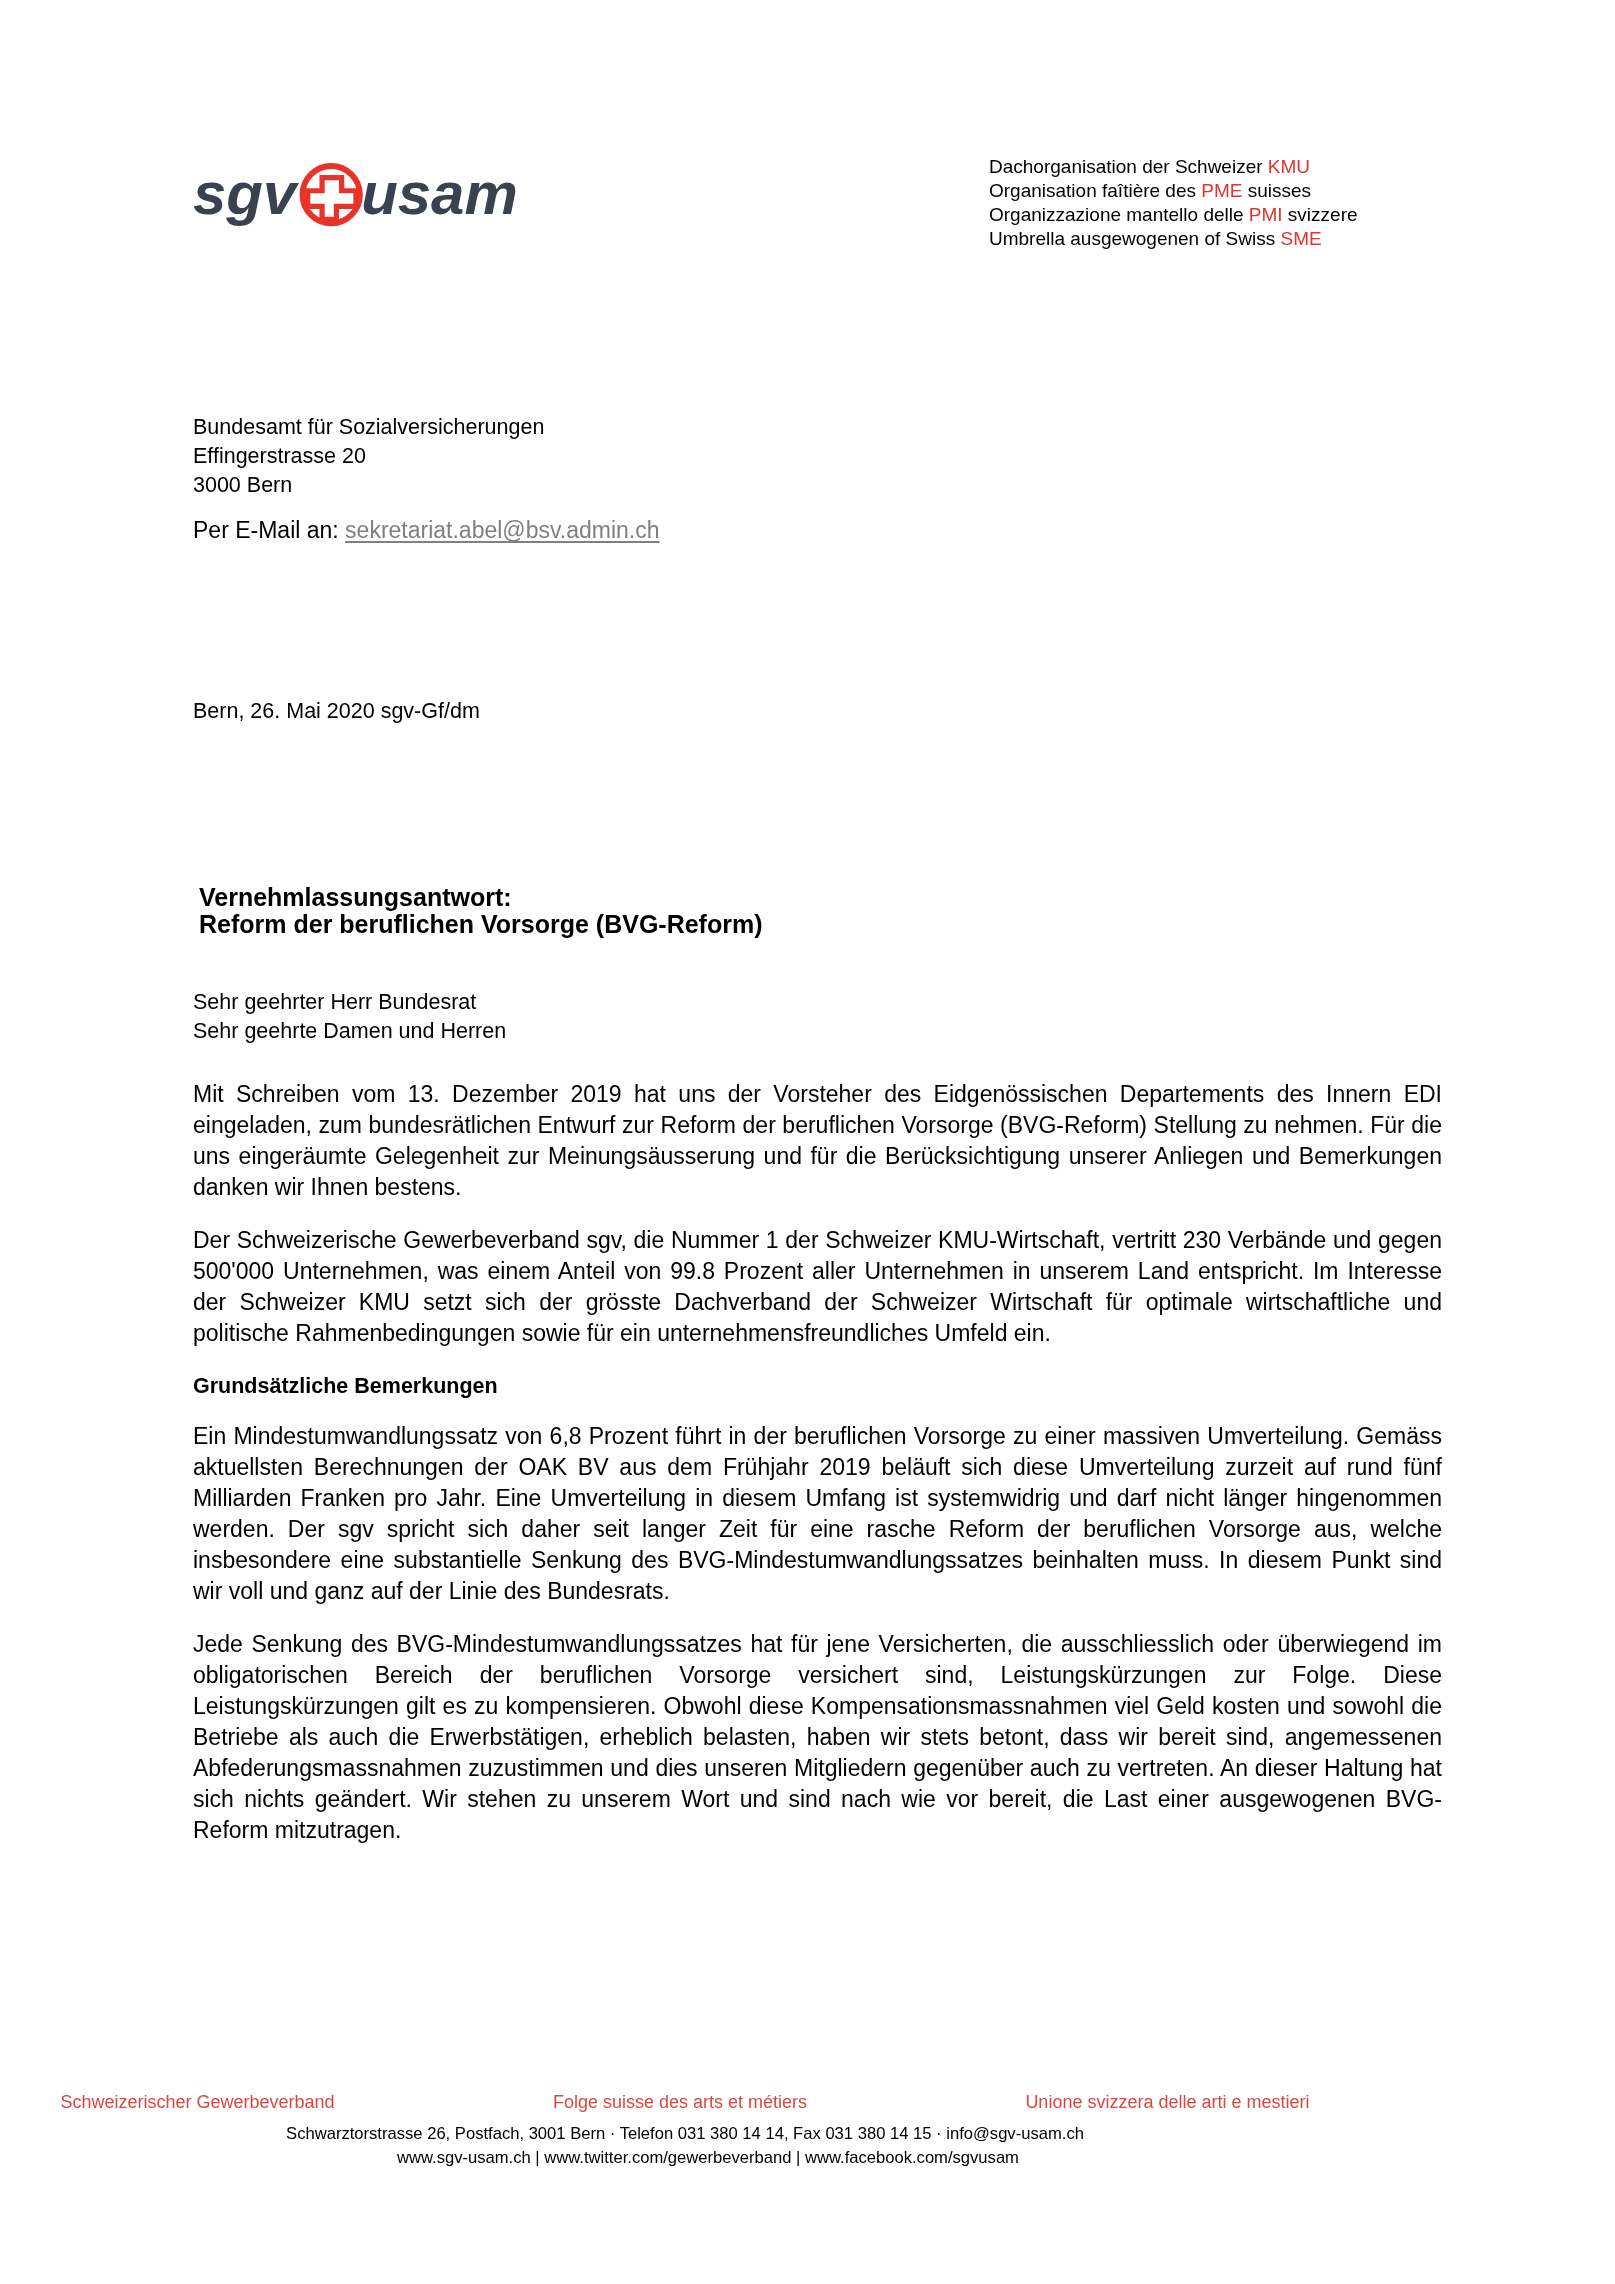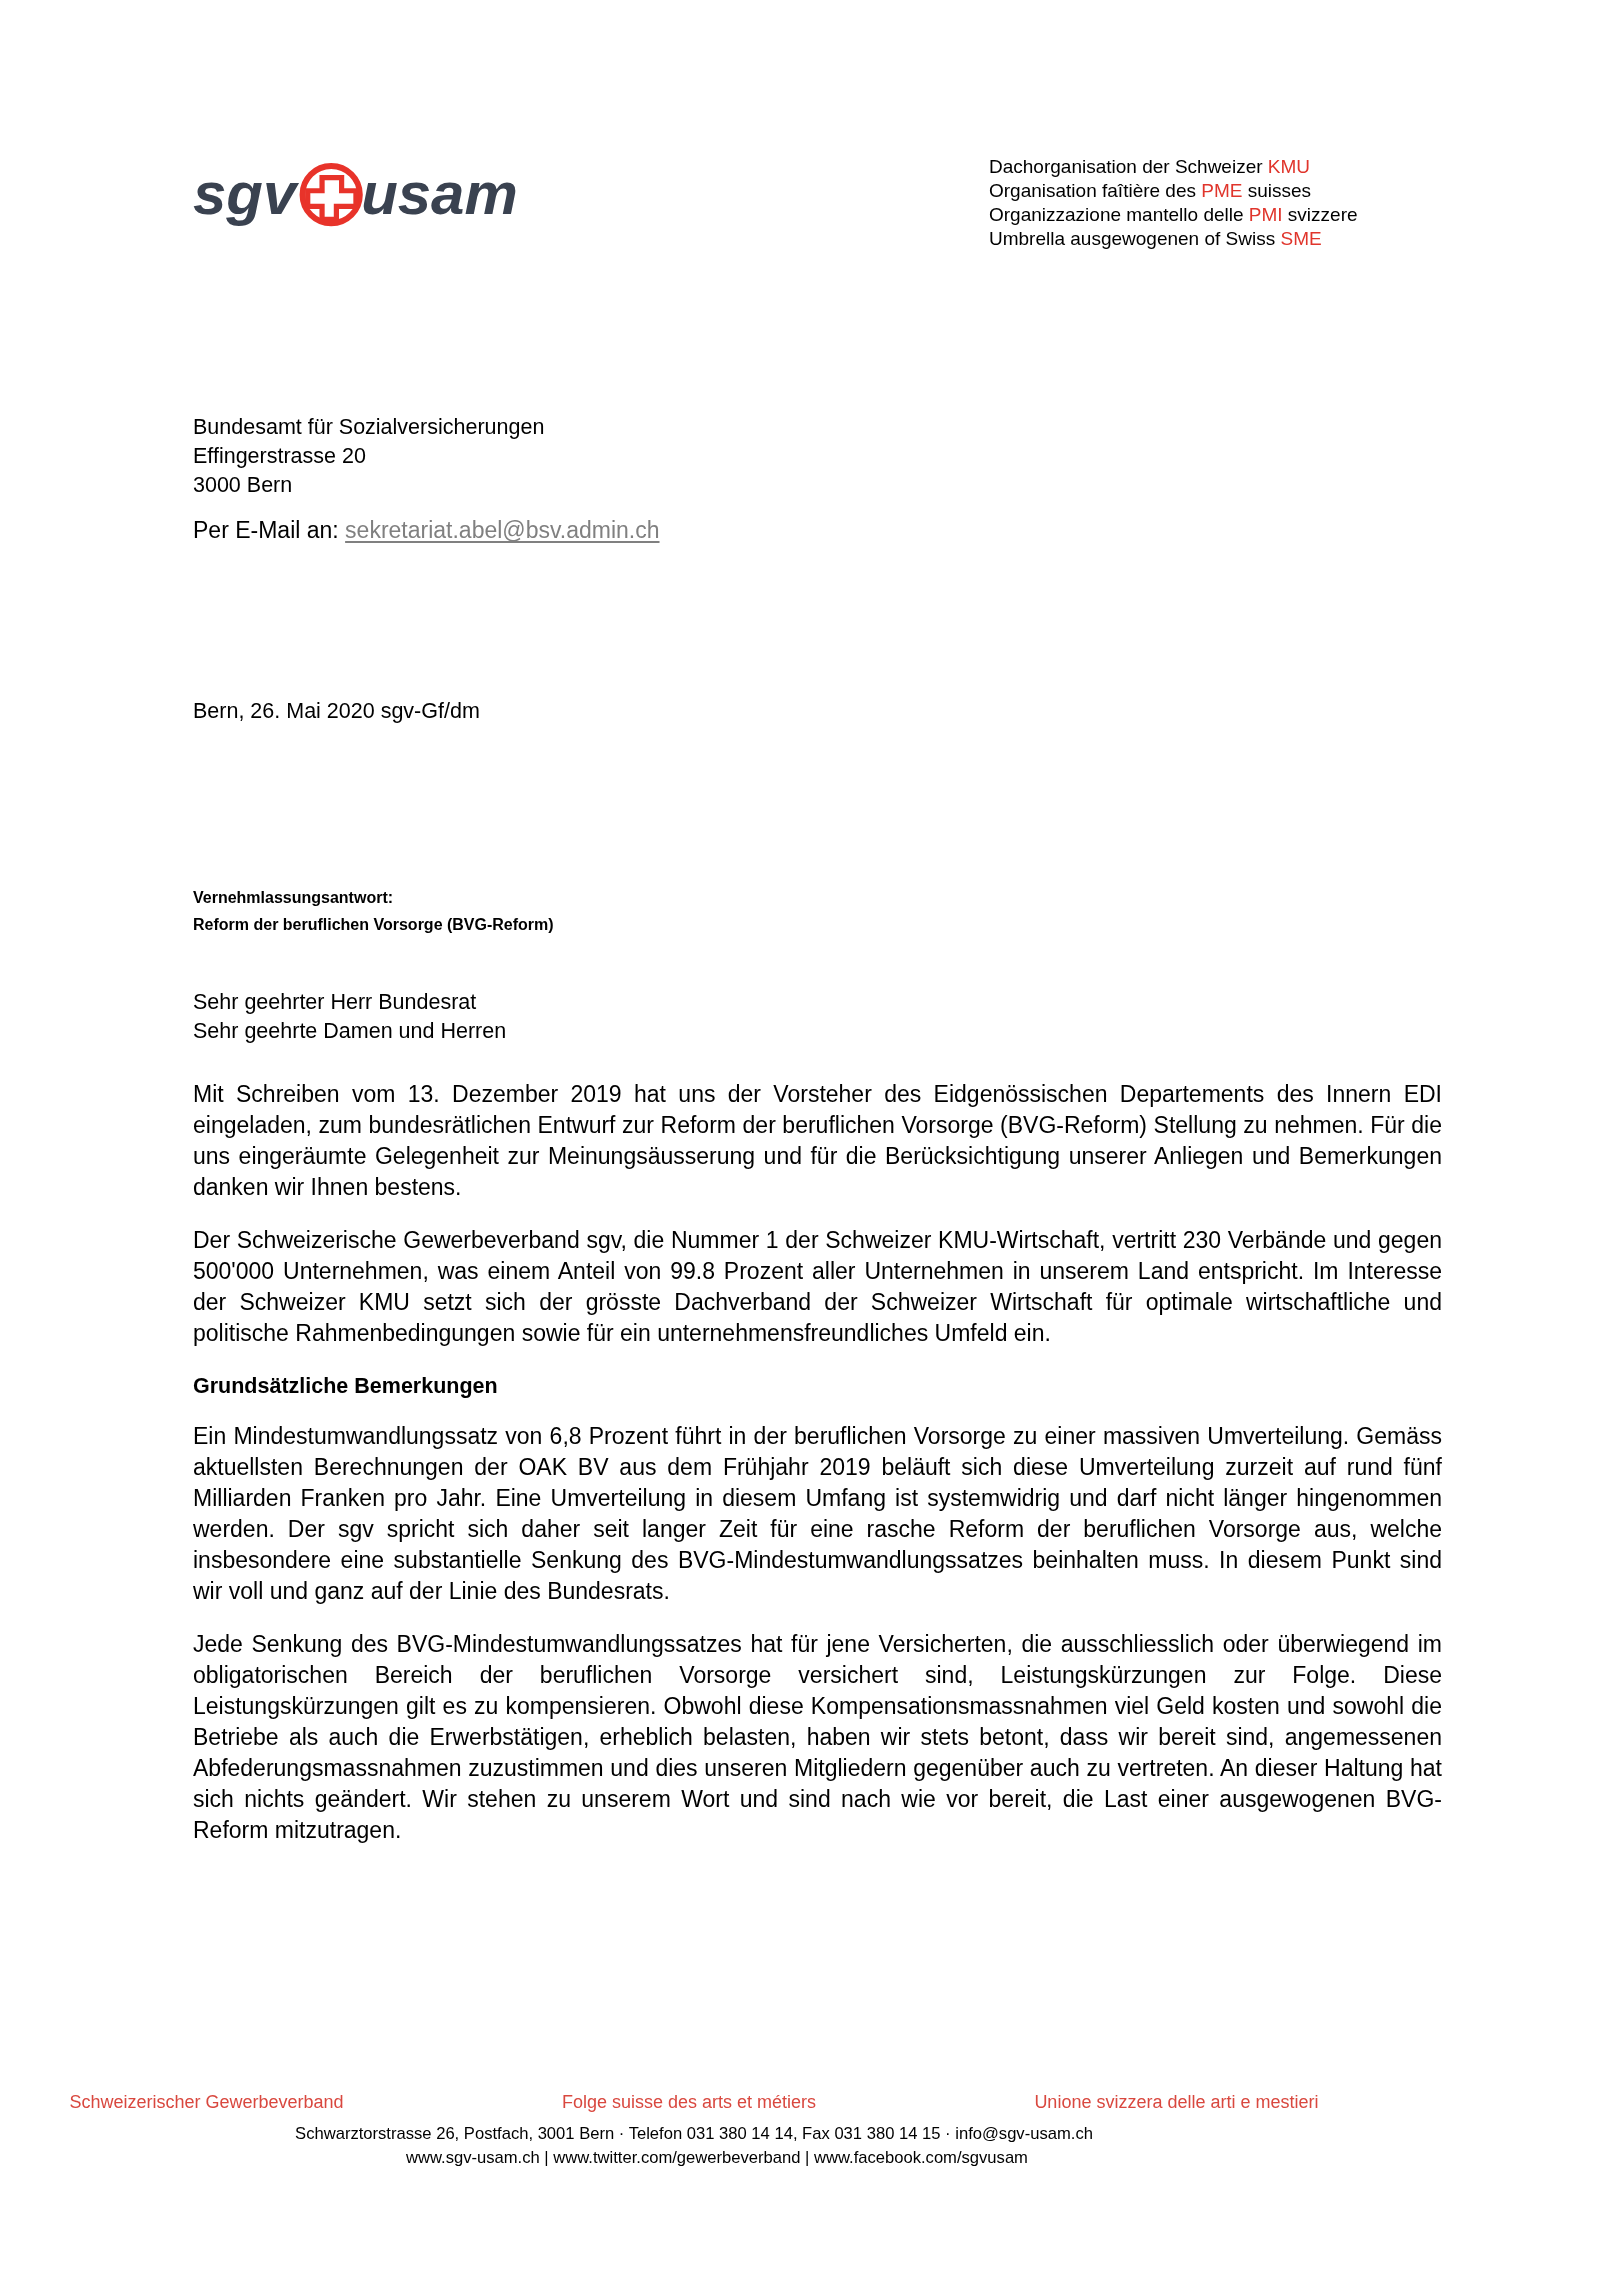--- a/index.html
+++ b/index.html
@@ -82,22 +82,22 @@
     top: 697px;
     left: 0;
     font-size: 21.5px;
     line-height: 29px;
     white-space: nowrap;
   }
 
   .subject {
     position: absolute;
     top: 884px;
-    left: 0;
-    font-size: 16px;
+    left: 6px;
+    font-size: 25px;
     line-height: 27px;
     font-weight: bold;
   }
 
   .salutation {
     position: absolute;
     top: 988px;
     left: 0;
     font-size: 21.5px;
     line-height: 29px;
@@ -120,21 +120,21 @@
   .flow h2.section-head {
     margin: 23px 0 19.6px 0;
     font-size: 21.5px;
     line-height: 29px;
     font-weight: bold;
   }
 
   
   .footer {
     position: absolute;
-    left: 12px;
+    left: 3px;
     top: 2091px;
     width: 1364px;
     text-align: center;
   }
   .footer-names {
     position: relative;
     width: 1249px;
     margin: 0 auto;
     display: flex;
     justify-content: space-between;

